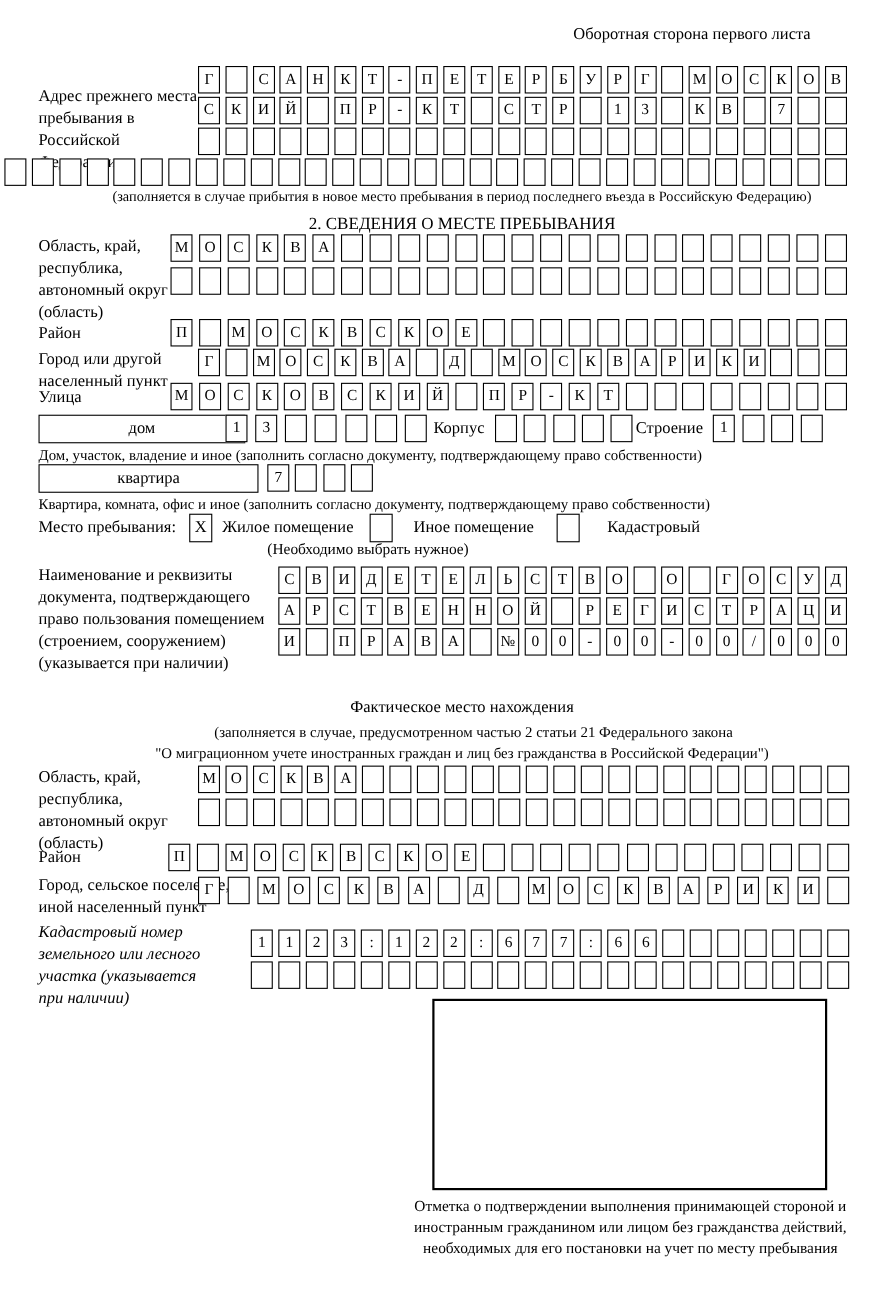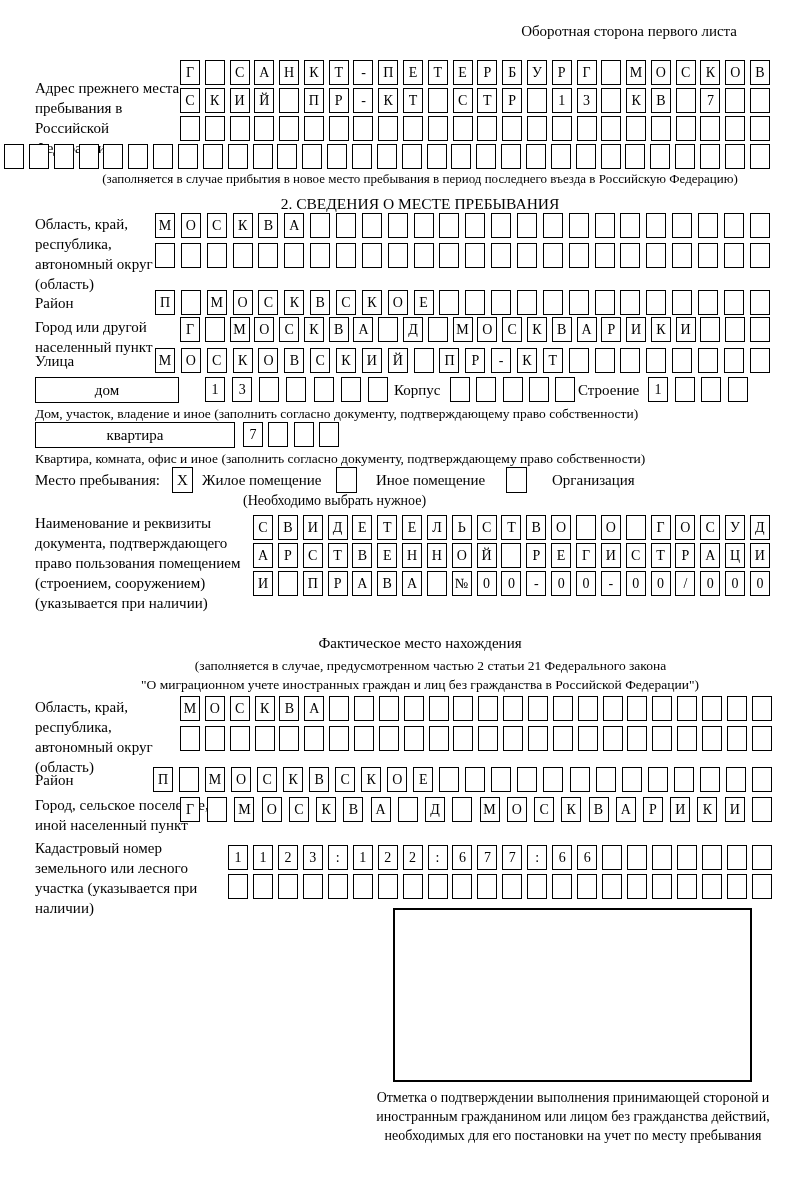--- a/index.html
+++ b/index.html
@@ -290,21 +290,21 @@
     <div class="cell"></div>
     <div class="cell"></div>
     <div class="cell"></div>
     <div class="cell"></div>
     <div class="cell"></div>
     <div class="cell"></div>
     <div class="cell"></div>
     <div class="cell"></div>
   </div>
 
-<div class="abs wbox" style="left:35px; top:377px; width:144px;">дом</div>
+<div class="abs wbox" style="left:35px; top:377px; width:188px;">дом</div>
 <div class="abs cells" style="left:205px; top:377px; width:183px;">
     <div class="cell">1</div>
     <div class="cell">3</div>
     <div class="cell"></div>
     <div class="cell"></div>
     <div class="cell"></div>
     <div class="cell"></div>
     <div class="cell"></div>
   </div>
 <div class="abs label" style="left:394px; top:380px;">Корпус</div>
@@ -332,21 +332,21 @@
     <div class="cell"></div>
   </div>
 <div class="abs caption" style="left:35px; top:451px; font-size:13.5px;">Квартира, комната, офис и иное (заполнить согласно документу, подтверждающему право собственности)</div>
 
 <div class="abs label" style="left:35px; top:470px;">Место пребывания:</div>
 <div class="abs checkbox" style="left:172px; top:467px;">X</div>
 <div class="abs label" style="left:202px; top:470px;">Жилое помещение</div>
 <div class="abs checkbox" style="left:336px; top:467px;"></div>
 <div class="abs label" style="left:376px; top:470px;">Иное помещение</div>
 <div class="abs checkbox" style="left:506px; top:467px;"></div>
-<div class="abs label" style="left:552px; top:470px;">Организация</div>
+<div class="abs label" style="left:552px; top:470px;">Кадастровый</div>
 <div class="abs caption" style="left:243px; top:493px; font-size:14px;">(Необходимо выбрать нужное)</div>
 
 <div class="abs label" style="left:35px; top:513px; width:215px;">Наименование и реквизиты документа, подтверждающего право пользования помещением (строением, сооружением) (указывается при наличии)</div>
 <div class="abs cells" style="left:253px; top:515px; width:517px;">
     <div class="cell">С</div>
     <div class="cell">В</div>
     <div class="cell">И</div>
     <div class="cell">Д</div>
     <div class="cell">Е</div>
     <div class="cell">Т</div>
@@ -518,21 +518,21 @@
     <div class="cell">К</div>
     <div class="cell">В</div>
     <div class="cell">А</div>
     <div class="cell">Р</div>
     <div class="cell">И</div>
     <div class="cell">К</div>
     <div class="cell">И</div>
     <div class="cell"></div>
   </div>
 
-<div class="abs label" style="left:35px; top:838px; width:168px;">Кадастровый номер земельного или лесного участка (указывается при наличии)</div>
+<div class="abs label" style="left:35px; top:838px; width:168px;font-style:italic;">Кадастровый номер земельного или лесного участка (указывается при наличии)</div>
 <div class="abs cells" style="left:228px; top:845px; width:544px;">
     <div class="cell">1</div>
     <div class="cell">1</div>
     <div class="cell">2</div>
     <div class="cell">3</div>
     <div class="cell">:</div>
     <div class="cell">1</div>
     <div class="cell">2</div>
     <div class="cell">2</div>
     <div class="cell">:</div>

